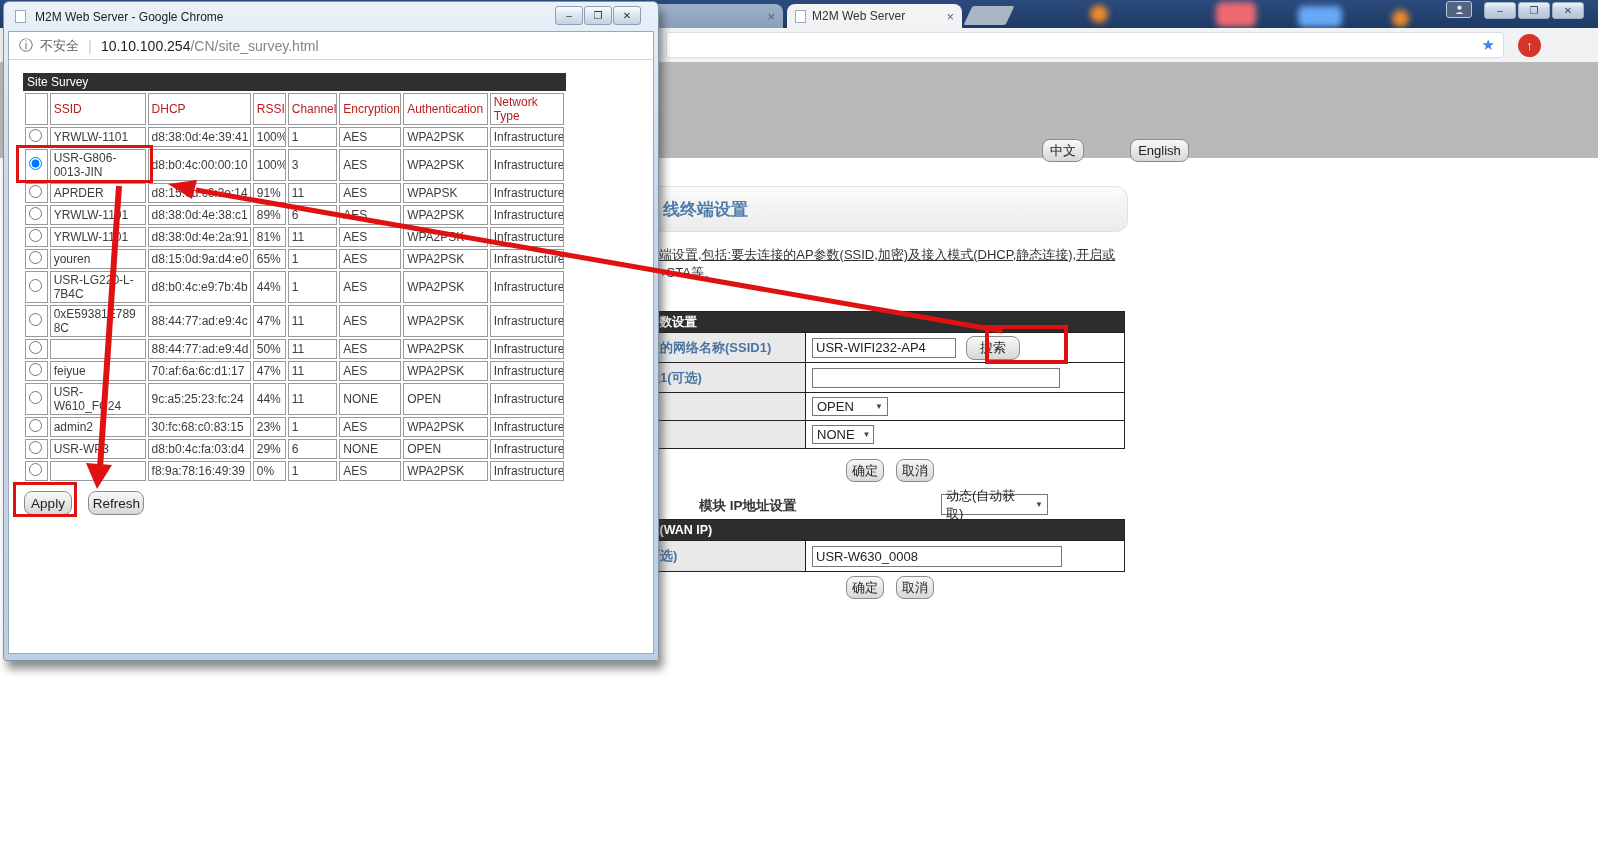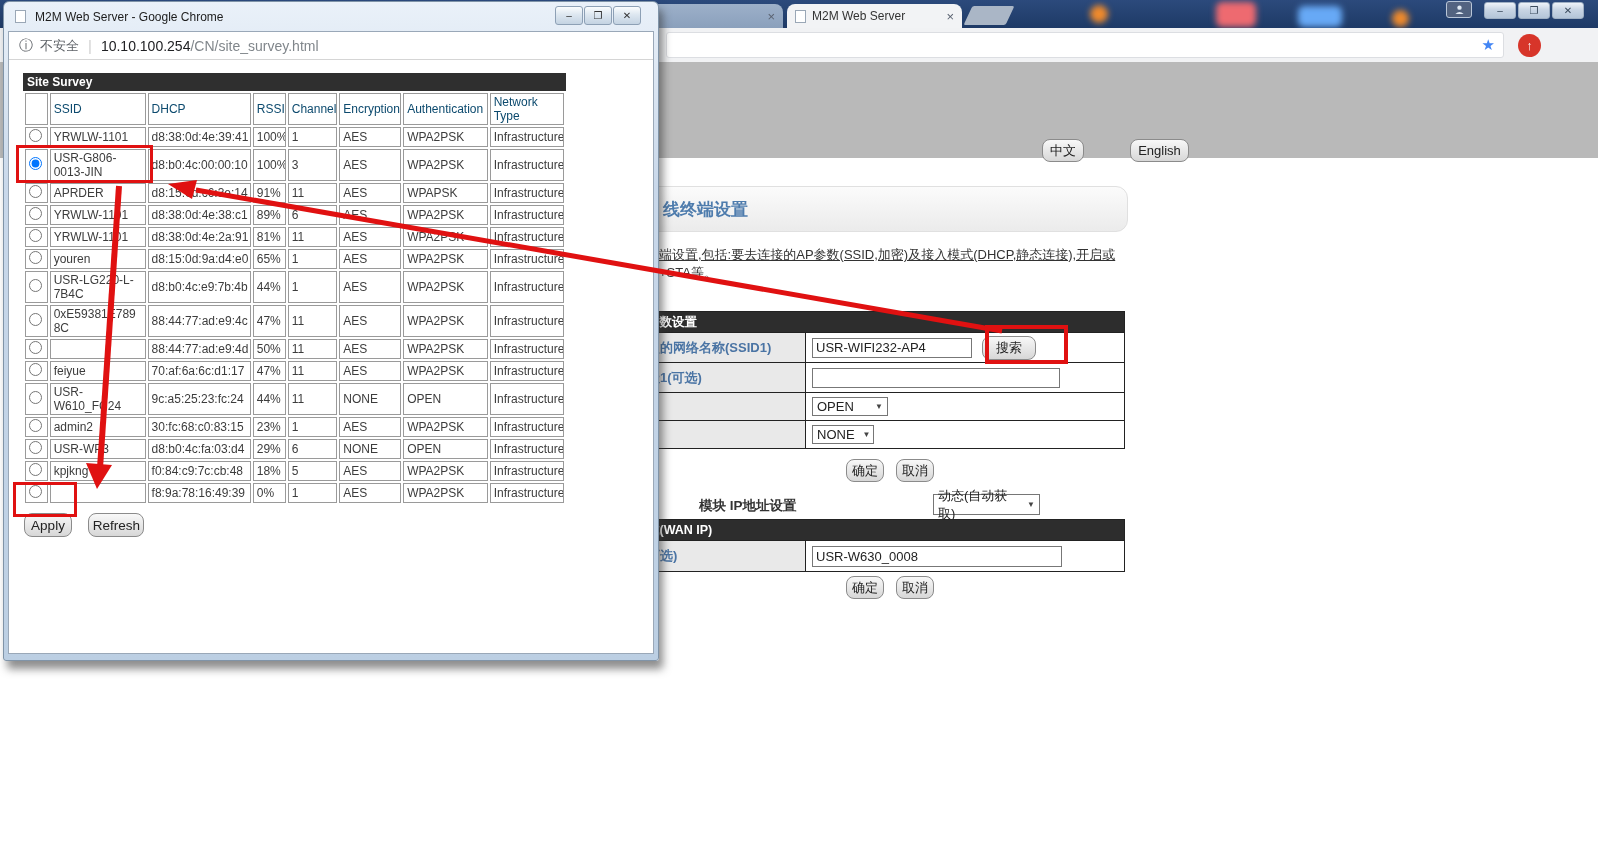--- a/index.html
+++ b/index.html
@@ -78,26 +78,26 @@
     border:1px solid #9aa8b8; overflow:hidden; }
   .purl { height:28px; border-bottom:1px solid #d5d5d5; display:flex; align-items:center;
     font-size:13px; color:#5f6368; }
   .purl .info { font-size:14px; margin-left:10px; }
   .purl .sec { margin-left:7px; }
   .purl .sep { color:#d0d0d0; margin:0 9px; font-size:15px; }
   .purl .host { color:#202124; font-size:14px; }
   .purl .path { color:#80868b; font-size:14px; }
   .pcontent { padding:13px 0 0 14px; }
   .sitebar { width:543px; height:18px; background:#2f2f2f; color:#fff; font-size:12px;
-    font-weight:bold; line-height:18px; padding-left:4px; }
+    font-weight:normal; line-height:18px; padding-left:4px; }
   table.ss { border-collapse:separate; border-spacing:2px; table-layout:fixed; width:543px;
     font-size:12px; color:#3c3c3c; }
   table.ss th, table.ss td { border:1px solid #9a9a9a; background:#fff; padding:1px 3px;
     text-align:left; vertical-align:middle; font-weight:normal; overflow:hidden; }
-  table.ss th { white-space:nowrap; color:#0c4a6e; }
+  table.ss th { white-space:nowrap; color:#b91c1c; }
   table.ss th.wrap { white-space:normal; }
   table.ss td { white-space:nowrap; }
   table.ss td.ssidcol { white-space:normal; word-wrap:break-word; line-height:14px; }
   .applyrow { margin-top:8px; }
   .applyrow .btn { height:24px; font-size:13.5px; }
 
   
   .redbox { position:absolute; border:3px solid #e01111; z-index:30; pointer-events:none; }
   #arrows { position:absolute; left:0; top:0; z-index:29; pointer-events:none; }
 </style>
@@ -151,21 +151,21 @@
     <span>线终端设置</span>
   </div>
   <div class="desc" style="left:659px;top:246px;text-decoration:underline;">端设置,包括:要去连接的AP参数(SSID,加密)及接入模式(DHCP,静态连接),开启或</div>
   <div class="desc" style="left:659px;top:264px;">+STA等。</div>
 
   <div class="form" style="top:311px;">
     <div class="form-hdr">参数设置</div>
     <div class="frow" style="height:30px;">
       <div class="flabel">入的网络名称(SSID1)</div>
       <div class="fval">
-        <input class="tin" style="width: 160px;" value="USR-WIFI232-AP4">
+        <input class="tin" style="width: 144px;" value="USR-WIFI232-AP4">
         <button class="btn" style="margin-left:10px;width:54px;height:24px;">搜索</button>
       </div>
     </div>
     <div class="frow" style="height:30px;">
       <div class="flabel">址1(可选)</div>
       <div class="fval">
         <input class="tin" style="width: 248px;" value="">
       </div>
     </div>
     <div class="frow" style="height:28px;">
@@ -184,21 +184,21 @@
           <span>NONE</span>
           <span class="dd">▼</span>
         </div>
       </div>
     </div>
   </div>
   <button class="btn okrow-btn" style="left:846px;top:459px;">确定</button>
   <button class="btn okrow-btn" style="left:896px;top:459px;">取消</button>
 
   <div class="iplabel">模块 IP地址设置</div>
-  <div class="selbox" style="position:absolute;left:929px;top:494px;width:107px;height:21px;margin-left:4px;">
+  <div class="selbox" style="position:absolute;left:929px;top:494px;width:107px;height:21px;margin-left:12px;">
     <span>动态(自动获取)</span>
     <span class="dd">▼</span>
   </div>
 
   <div class="form" style="top:519px;">
     <div class="form-hdr">式(WAN IP)</div>
     <div class="frow" style="height:31px;">
       <div class="flabel">可选)</div>
       <div class="fval">
         <input class="tin" style="width: 250px; height: 21px;" value="USR-W630_0008">
@@ -377,30 +377,20 @@
                 <td class="ssidcol">USR-WP3</td>
                 <td>d8:b0:4c:fa:03:d4</td>
                 <td>29%</td>
                 <td>6</td>
                 <td>NONE</td>
                 <td>OPEN</td>
                 <td>Infrastructure</td>
               </tr>
               <tr>
                 <td><input type="radio" name="ap" style=""></td>
-                <td class="ssidcol">kpjkng</td>
-                <td>f0:84:c9:7c:cb:48</td>
-                <td>18%</td>
-                <td>5</td>
-                <td>AES</td>
-                <td>WPA2PSK</td>
-                <td>Infrastructure</td>
-              </tr>
-              <tr>
-                <td><input type="radio" name="ap" style=""></td>
                 <td class="ssidcol"></td>
                 <td>f8:9a:78:16:49:39</td>
                 <td>0%</td>
                 <td>1</td>
                 <td>AES</td>
                 <td>WPA2PSK</td>
                 <td>Infrastructure</td>
               </tr>
             </tbody>
         </table>

